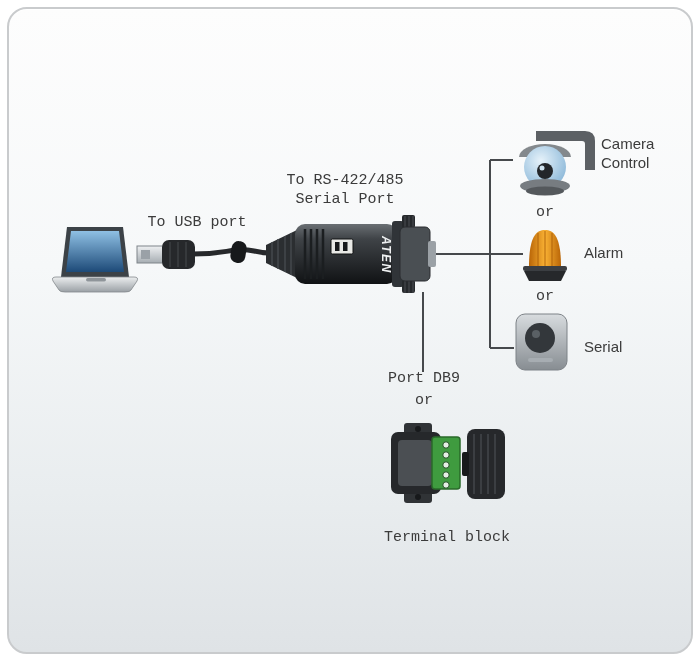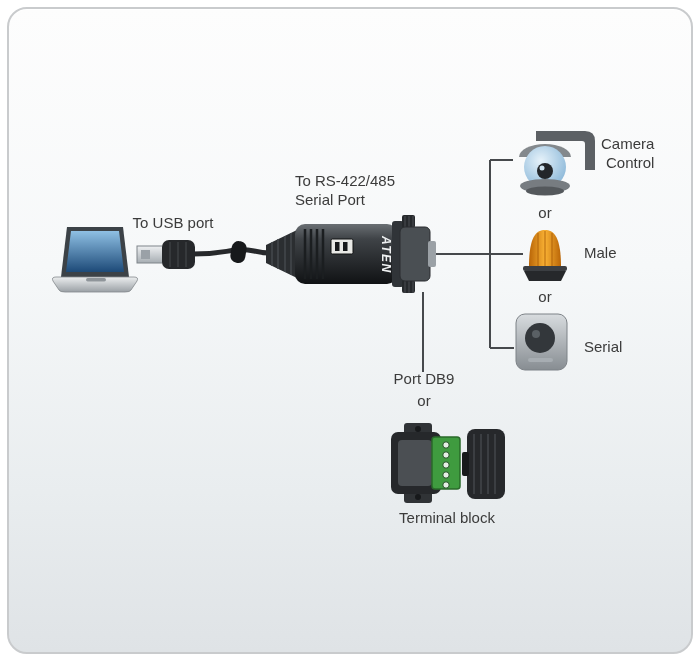--- a/index.html
+++ b/index.html
@@ -11,23 +11,22 @@
     position:absolute;left:7px;top:7px;right:7px;bottom:7px;
     border:2px solid #c9cbcd;border-radius:20px;
     background:linear-gradient(180deg,#fdfdfd 0%,#f6f8f9 40%,#e9edef 75%,#dfe3e6 100%);
     box-shadow:inset 0 1px 0 #ffffff;
   }
   .art{position:absolute;left:0;top:0;}
   .label{
     position:absolute;
     font-size:15px;line-height:19px;color:#3b3b3b;
     white-space:pre-line;
-    text-align:right;
   }
-  .center{transform:translateX(-50%);text-align:left;}
+  .center{transform:translateX(-50%);text-align:center;font-family:Liberation Mono, monospace;}
 </style>
 </head>
 <body>
 
 <div class="stage">
 
   <div class="canvas"></div>
 
   <svg class="art" width="700" height="661" viewBox="0 0 700 661">
     <defs>
@@ -141,35 +140,35 @@
       <circle cx="446" cy="455" r="3.2" fill="#e4eee4" stroke="#1f4f1f" stroke-width="1"></circle>
       <circle cx="446" cy="465" r="3.2" fill="#e4eee4" stroke="#1f4f1f" stroke-width="1"></circle>
       <circle cx="446" cy="475" r="3.2" fill="#e4eee4" stroke="#1f4f1f" stroke-width="1"></circle>
       <circle cx="446" cy="485" r="3.2" fill="#e4eee4" stroke="#1f4f1f" stroke-width="1"></circle>
       <rect x="467" y="429" width="38" height="70" rx="8" fill="#26282b"></rect>
       <path d="M474 434 V494 M481 434 V494 M488 434 V494 M495 434 V494" stroke="#3b3e42" stroke-width="2"></path>
       <rect x="462" y="452" width="7" height="24" rx="2" fill="#17191b"></rect>
     </g>
   </svg>
 
-  <div class="label center" style="left:173px;top:213px">To USB port</div>
+  <div class="label center" style="left:197px;top:213px">To USB port</div>
 
   <div class="label center" style="left:345px;top:171px">To RS-422/485
 Serial Port</div>
 
   <div class="label" style="left:601px;top:134px">Camera
 Control</div>
 
   <div class="label center" style="left:545px;top:203px">or</div>
 
-  <div class="label" style="left:584px;top:243px">Male</div>
+  <div class="label" style="left:584px;top:243px">Alarm</div>
 
   <div class="label center" style="left:545px;top:287px">or</div>
 
   <div class="label" style="left:584px;top:337px">Serial</div>
 
   <div class="label center" style="left:424px;top:369px">Port DB9</div>
 
   <div class="label center" style="left:424px;top:391px">or</div>
 
-  <div class="label center" style="left:447px;top:508px">Terminal block</div>
+  <div class="label center" style="left:447px;top:528px">Terminal block</div>
 
 </div>
 
 </body></html>

